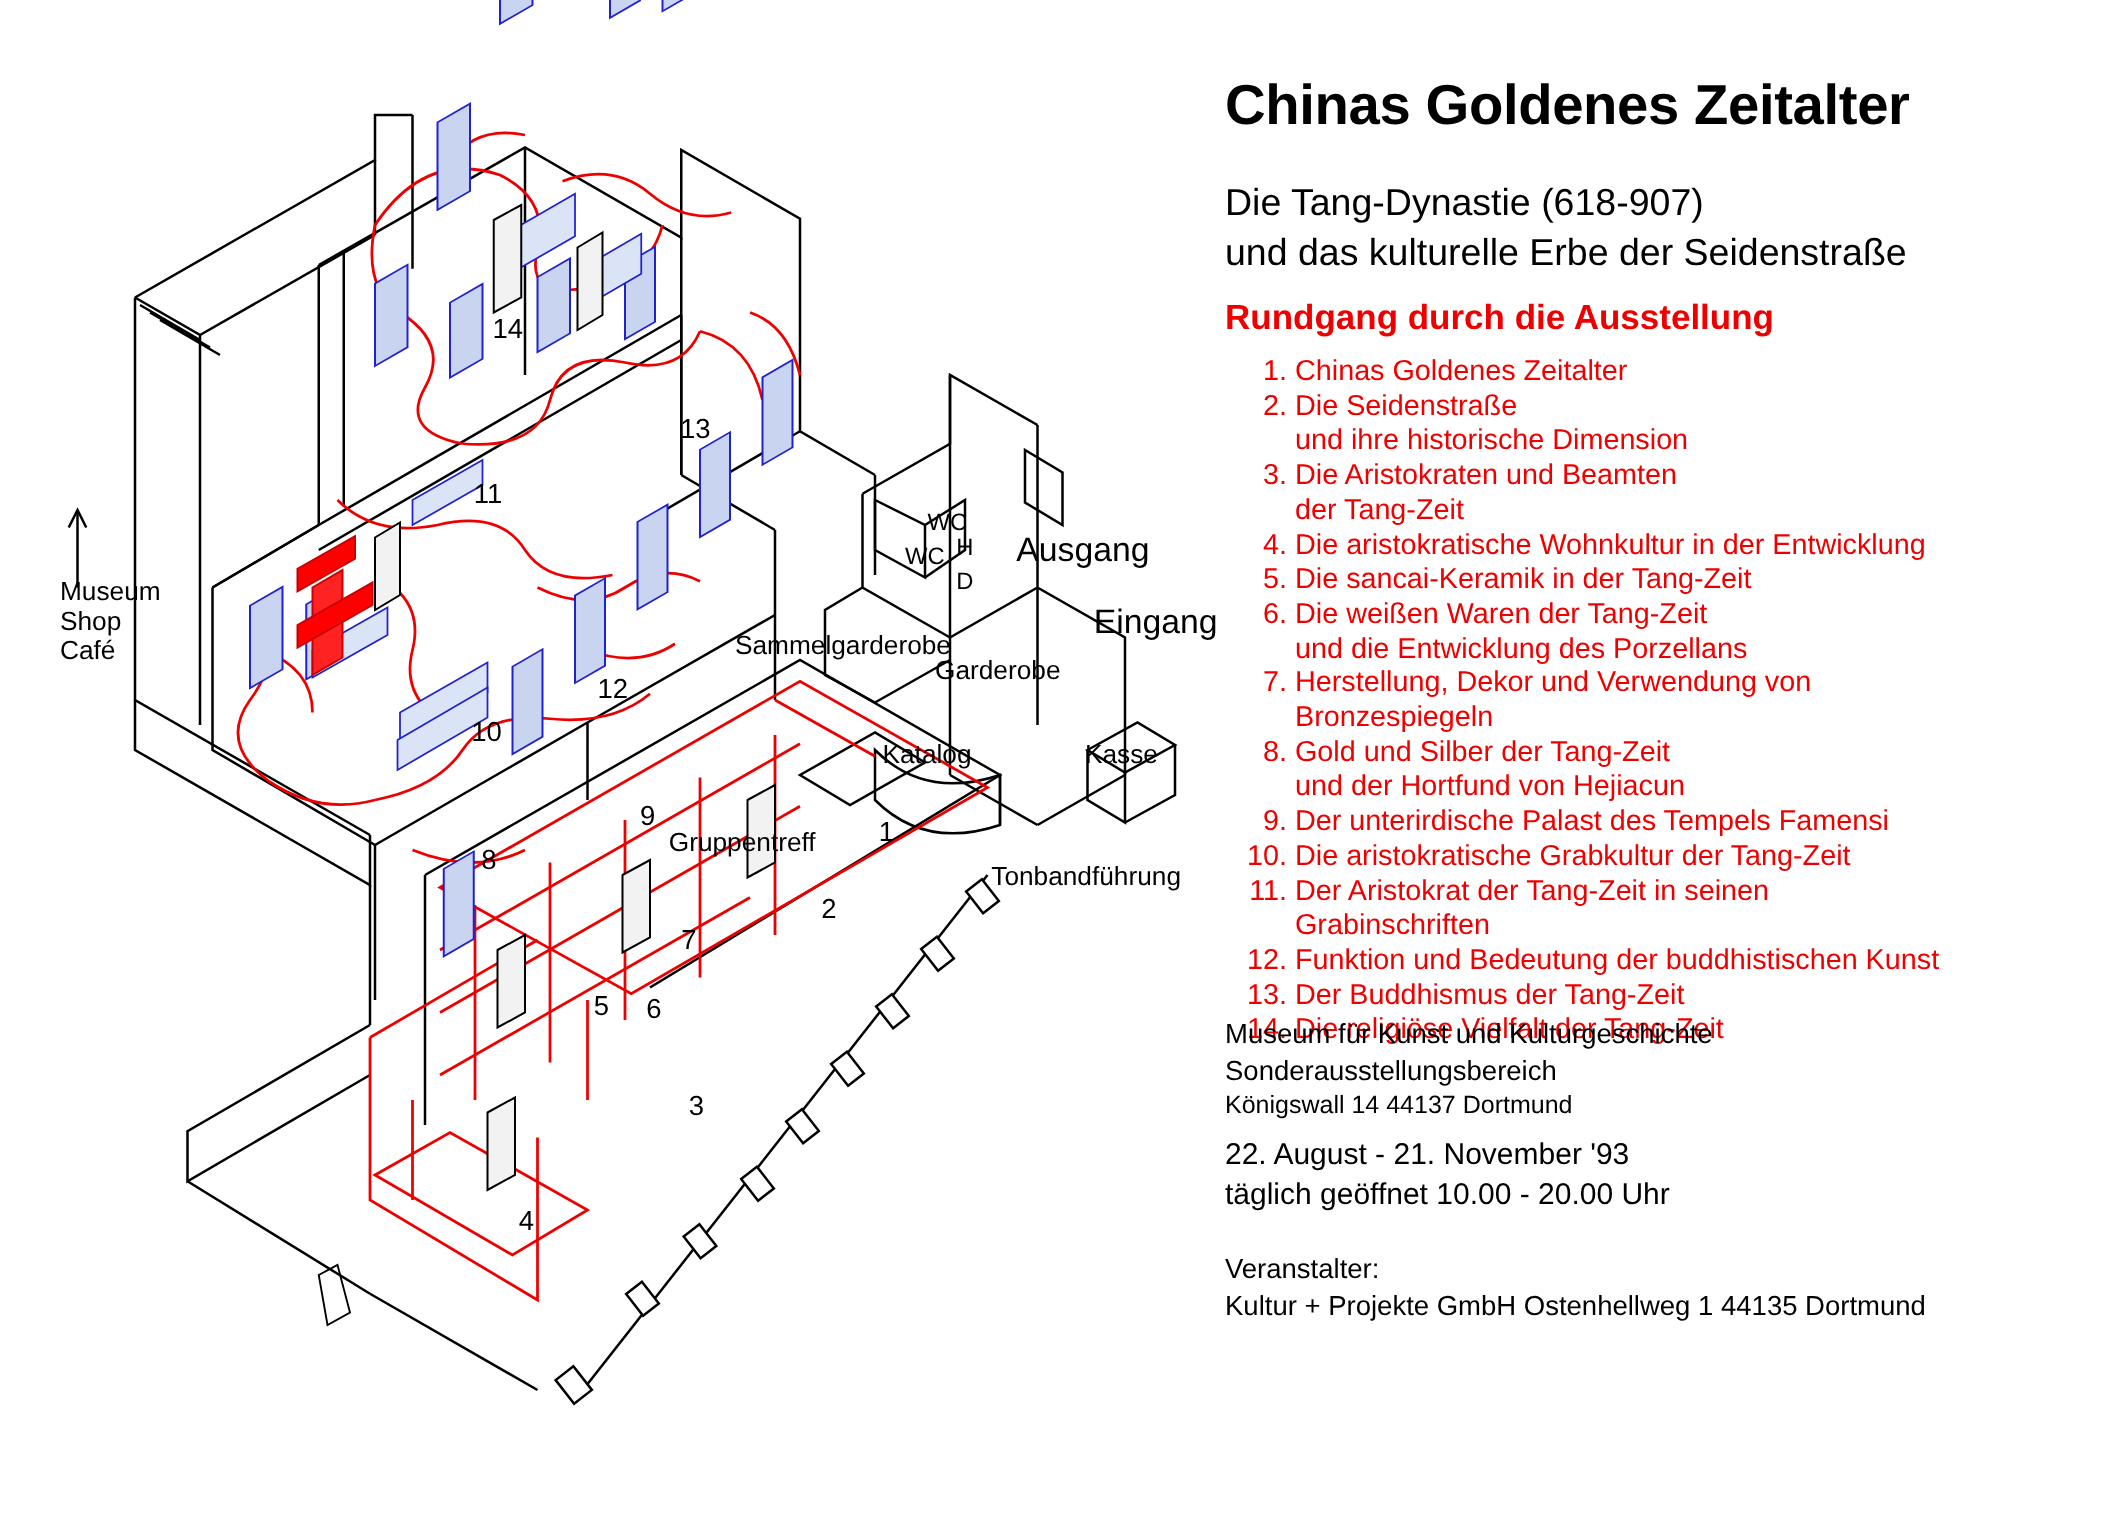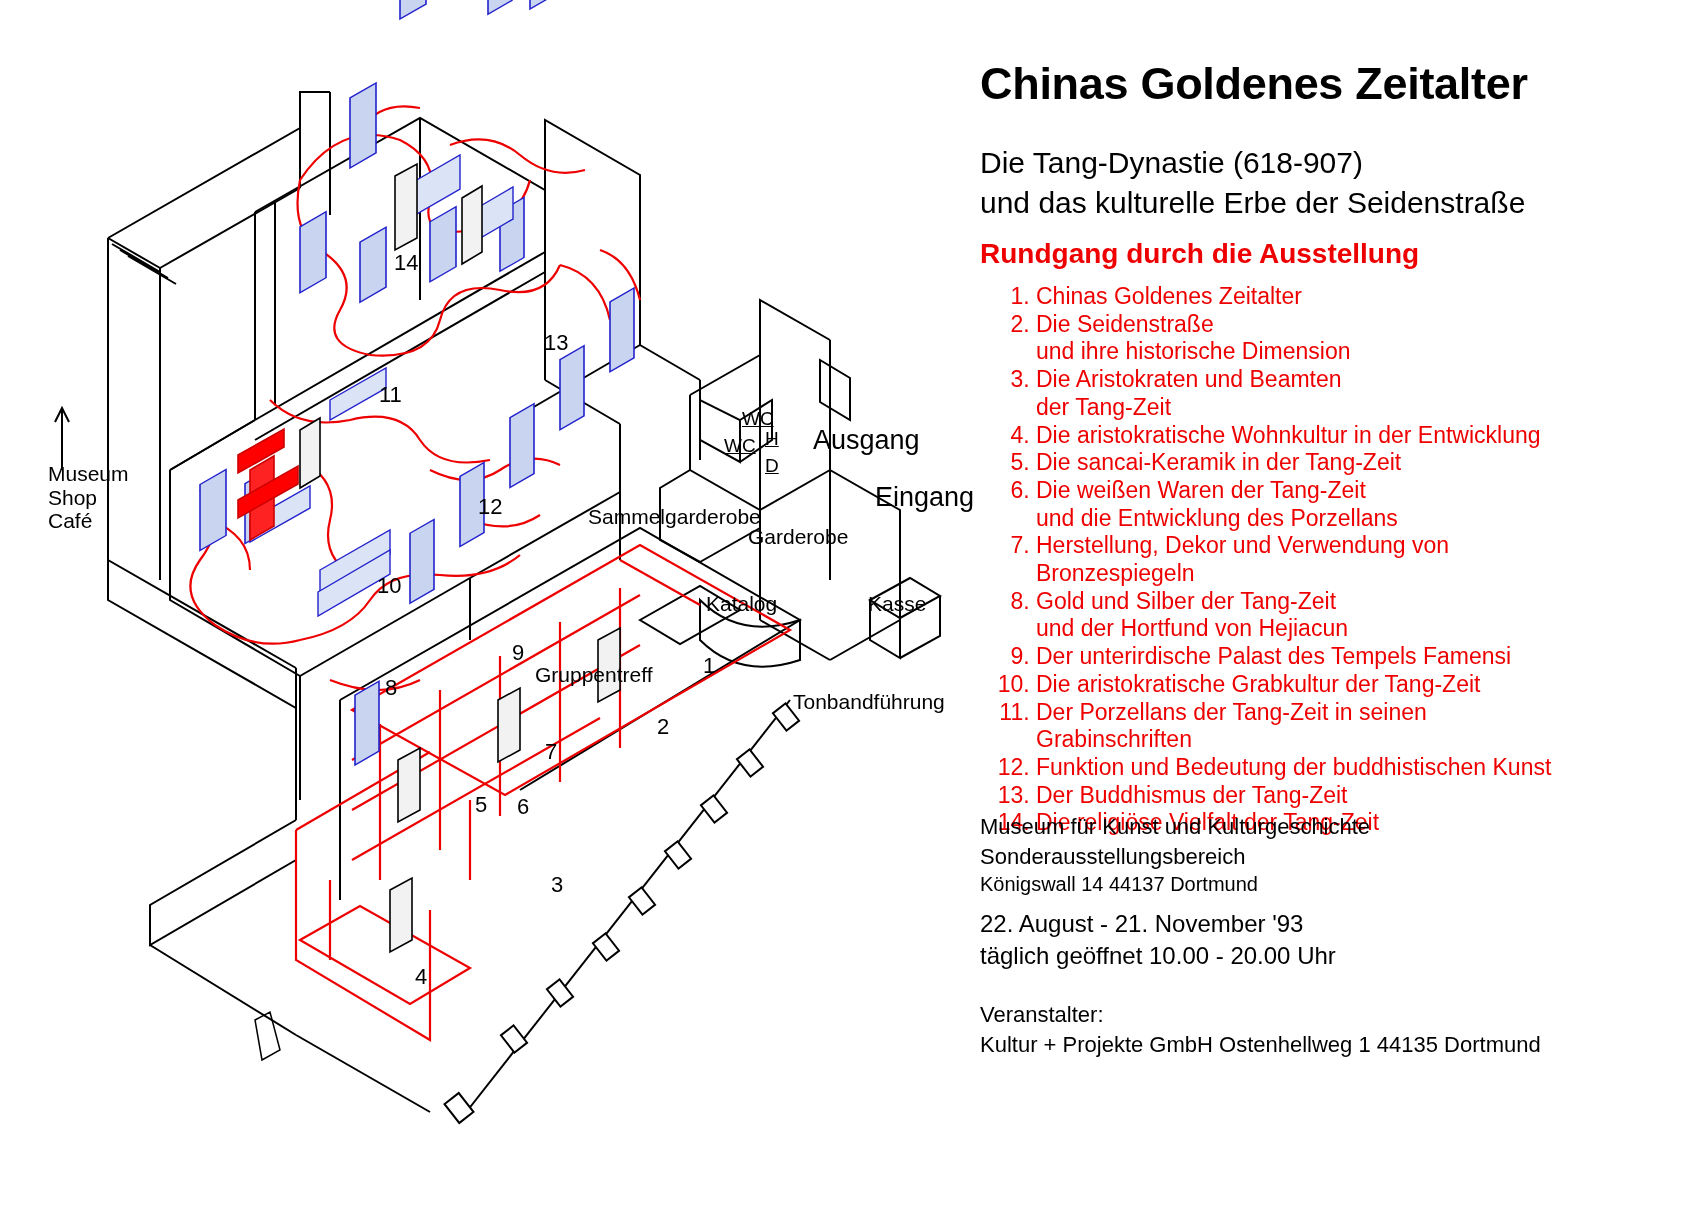--- a/index.html
+++ b/index.html
@@ -17,21 +17,21 @@
   .plan{position:absolute;left:0;top:0;width:960px;height:1212px;}
   .plan svg{position:absolute;left:0;top:0;}
 
   .plan-label{
     position:absolute;
     font-size:21px;
     line-height:1.12;
     color:#000;
     white-space:pre;
   }
-  .plan-label.small{font-size:19px;text-decoration:underline;}
+  .plan-label.small{font-size:19px;}
   .num{
     position:absolute;
     font-size:22px;
     color:#000;
   }
 
   
   .info{position:absolute;left:980px;top:0;width:700px;height:1128px;}
   .title{
     position:absolute;left:0;top:58px;
@@ -262,21 +262,21 @@
     <div class="num" style="left:657px;top:714px;">2</div>
     <div class="num" style="left:551px;top:872px;">3</div>
     <div class="num" style="left:415px;top:964px;">4</div>
     <div class="num" style="left:475px;top:792px;">5</div>
     <div class="num" style="left:517px;top:794px;">6</div>
     <div class="num" style="left:545px;top:739px;">7</div>
     <div class="num" style="left:385px;top:675px;">8</div>
     <div class="num" style="left:512px;top:640px;">9</div>
     <div class="num" style="left:377px;top:573px;">10</div>
     <div class="num" style="left:379px;top:382px;text-align:right;">11</div>
-    <div class="num" style="left:478px;top:494px;">12</div>
+    <div class="num" style="left:478px;top:538px;">12</div>
     <div class="num" style="left:544px;top:330px;">13</div>
     <div class="num" style="left:394px;top:250px;">14</div>
   </div>
 
   <div class="info">
     <div class="title">Chinas Goldenes Zeitalter</div>
     <div class="subtitle">
       <div>Die Tang-Dynastie (618-907)</div>
       <div>und das kulturelle Erbe der Seidenstraße</div>
     </div>
@@ -287,21 +287,21 @@
       <li><span>Chinas Goldenes Zeitalter</span></li>
       <li><span>Die Seidenstraße</span><span class="cont">und ihre historische Dimension</span></li>
       <li><span>Die Aristokraten und Beamten</span><span class="cont">der Tang-Zeit</span></li>
       <li><span>Die aristokratische Wohnkultur in der Entwicklung</span></li>
       <li><span>Die <span class="it">sancai</span>-Keramik in der Tang-Zeit</span></li>
       <li><span>Die weißen Waren der Tang-Zeit</span><span class="cont">und die Entwicklung des Porzellans</span></li>
       <li><span>Herstellung, Dekor und Verwendung von</span><span class="cont">Bronzespiegeln</span></li>
       <li><span>Gold und Silber der Tang-Zeit</span><span class="cont">und der Hortfund von Hejiacun</span></li>
       <li><span>Der unterirdische Palast des Tempels Famensi</span></li>
       <li><span>Die aristokratische Grabkultur der Tang-Zeit</span></li>
-      <li><span>Der Porzellans der Tang-Zeit in seinen</span><span class="cont">Grabinschriften</span></li>
+      <li><span>Der Aristokrat der Tang-Zeit in seinen</span><span class="cont">Grabinschriften</span></li>
       <li><span>Funktion und Bedeutung der buddhistischen Kunst</span></li>
       <li><span>Der Buddhismus der Tang-Zeit</span></li>
       <li><span>Die religiöse Vielfalt der Tang-Zeit</span></li>
     </ol>
 
     <div class="venue">
       <div>Museum für Kunst und Kulturgeschichte</div>
       <div>Sonderausstellungsbereich</div>
       <div class="addr">Königswall 14   44137 Dortmund</div>
     </div>

